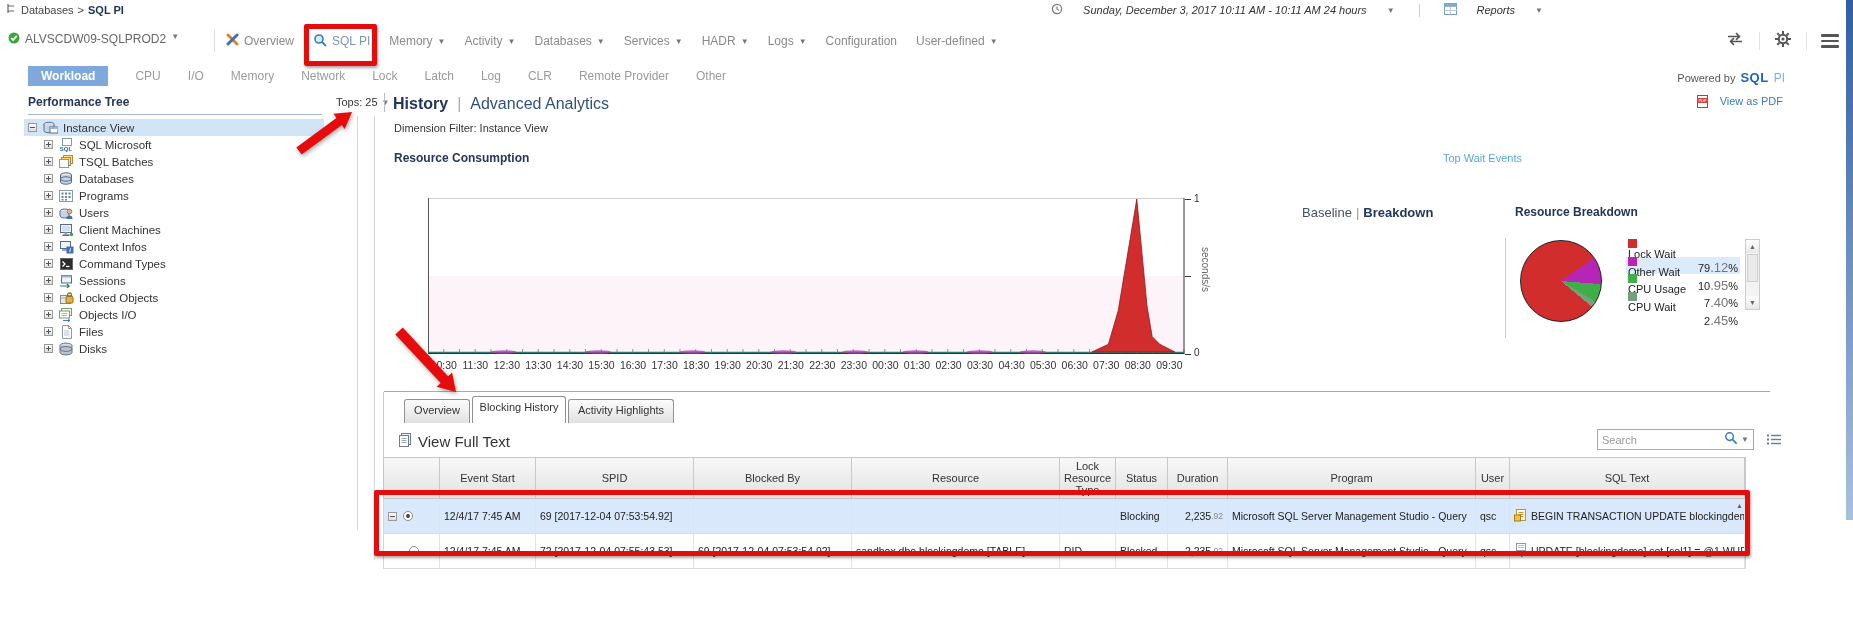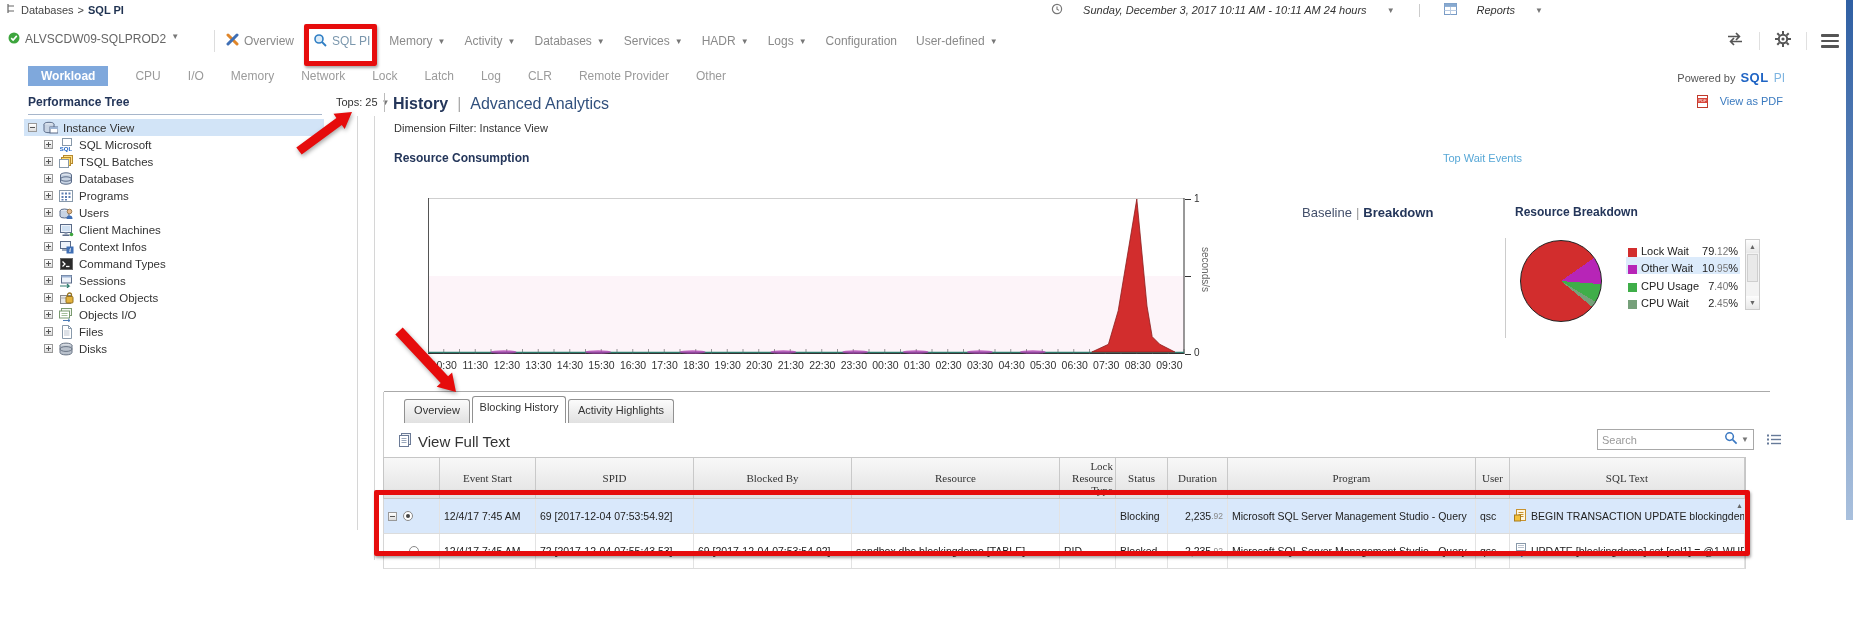--- a/index.html
+++ b/index.html
@@ -78,25 +78,25 @@
   .seclab { position:absolute; left:1200px; top:247px; font-size:10px; color:#666;
             writing-mode:vertical-rl; }
   .xlabels { position:absolute; left:428px; top:359px; width:757px; display:flex; }
   .xlabels span { flex:1; text-align:center; font-size:10.5px; color:#333; }
 
   
   .bk-vline { position:absolute; left:1505px; top:238px; width:1px; height:100px; background:#ccc; }
   .bk-title { position:absolute; left:1515px; top:205px; font-size:12px; font-weight:bold; color:#24365a; }
   .pie { position:absolute; left:1520px; top:240px; width:82px; height:82px; border-radius:50%; border:1px solid #222; }
   .legend { position:absolute; left:1626px; top:239px; width:114px; }
-  .lrow { height:17.5px; display:flex; align-items:flex-end; font-size:11px; color:#222; padding:0 2px; }
+  .lrow { height:17.5px; display:flex; align-items:flex-start; font-size:11px; color:#222; padding:0 2px;flex-direction:column; }
   .lrow.hl { background:#dcebfb; }
   .lsw { width:9px; height:9px; margin-right:4px; flex:0 0 auto; }
   .lpct { margin-left:auto; }
-  .lpct small { font-size:10px; color:#777; }
+  .lpct small { font-size:13px; color:#777; }
   .lscroll { position:absolute; left:1745px; top:239px; width:15px; height:71px; border:1px solid #ccc; background:#f3f3f3; }
   .lscroll .btn { height:13px; display:flex; align-items:center; justify-content:center; font-size:7px; color:#666; background:linear-gradient(#fdfdfd,#e8e8e8); }
   .lscroll .btn.dn { position:absolute; bottom:0; left:0; right:0; }
   .lscroll .thumb { position:absolute; top:14px; left:1px; right:1px; height:28px; background:#e9e9e9; border:1px solid #cfcfcf; }
 
   
   .bottom-hr { position:absolute; left:384px; top:391px; width:1386px; height:1px; background:#aaa; }
   .panel-vline { position:absolute; left:383px; top:392px; width:1px; height:168px; background:#ccc; }
   .btab { position:absolute; font-size:11px; color:#333; text-align:center;
           border:1px solid #919191; border-bottom:none; border-radius:3px 3px 0 0;
@@ -108,21 +108,21 @@
   .searchbox input { border:none; outline:none; flex:1; font-size:11px; color:#333; min-width:0;
                      font-family:"Liberation Sans",sans-serif; }
   .searchbox input::placeholder { color:#999; }
   .gridicon { position:absolute; left:1766px; top:432px; cursor:pointer; }
 
   
   .tbl { position:absolute; left:383px; top:457px; width:1363px; font-size:10.5px; }
   .tgrid { display:grid; grid-template-columns:56px 96px 158px 158px 208px 56px 52px 60px 248px 34px 1fr; }
   .thead { background:linear-gradient(#f8f8f8,#e2e2e2); border:1px solid #c6c6c6; height:42px; }
   .thead .hc { border-right:1px solid #c9c9c9; display:flex; align-items:center; justify-content:center;
-               text-align:right; font-size:11px; color:#333; line-height:12px; overflow:hidden; padding:1px 2px;font-family:Liberation Serif, serif; }
+               text-align:center; font-size:11px; color:#333; line-height:12px; overflow:hidden; padding:1px 2px; }
   .trow { height:35px; border-bottom:1px solid #dcdcdc; border-left:1px solid #d6d6d6; border-right:1px solid #d6d6d6; background:#fff; }
   .trow.sel { background:#d9e8fb; }
   .trow .tc { border-right:1px solid #e3e3e3; display:flex; align-items:center; padding:0 4px;
               white-space:nowrap; overflow:hidden; color:#222; }
   .trow .tc.right { justify-content:flex-end; }
   .dec { font-size:8.5px; color:#888; }
   .radio { width:10px; height:10px; border:1px solid #888; border-radius:50%; background:#fff; position:relative; flex:0 0 auto; }
   .radio.on::after { content:""; position:absolute; inset:2px; background:#444; border-radius:50%; }
   .sqlcell { gap:4px; position:relative; }
   .scrollup { position:absolute; right:1px; top:3px; font-size:7px; color:#666; }

